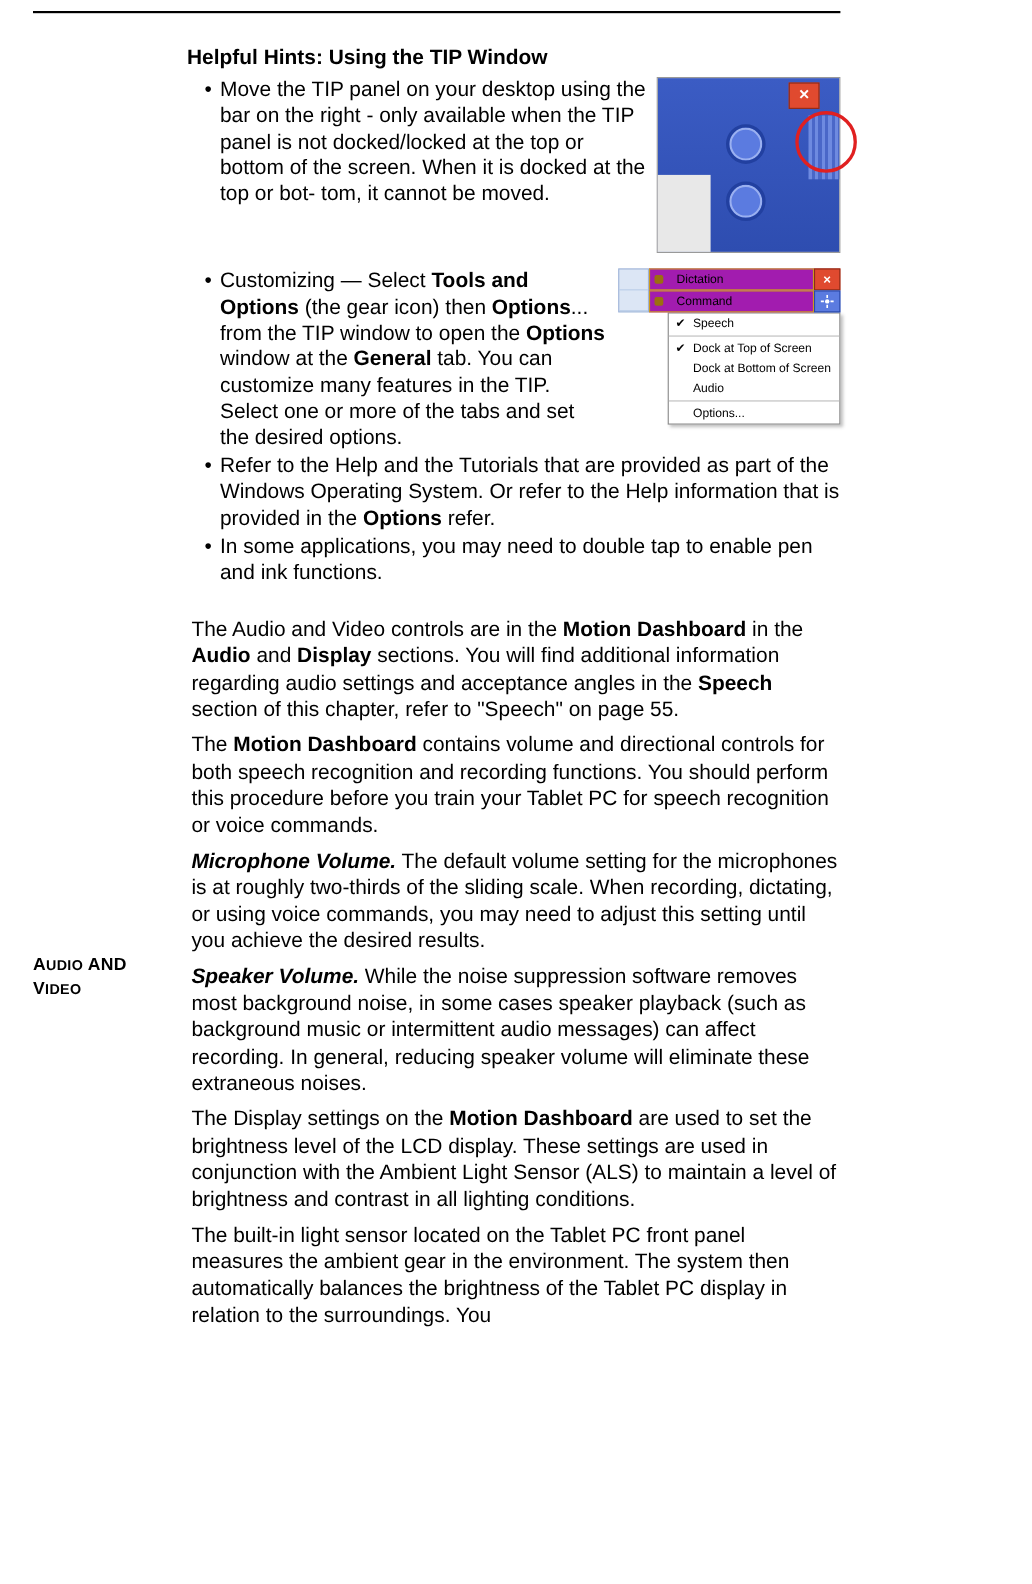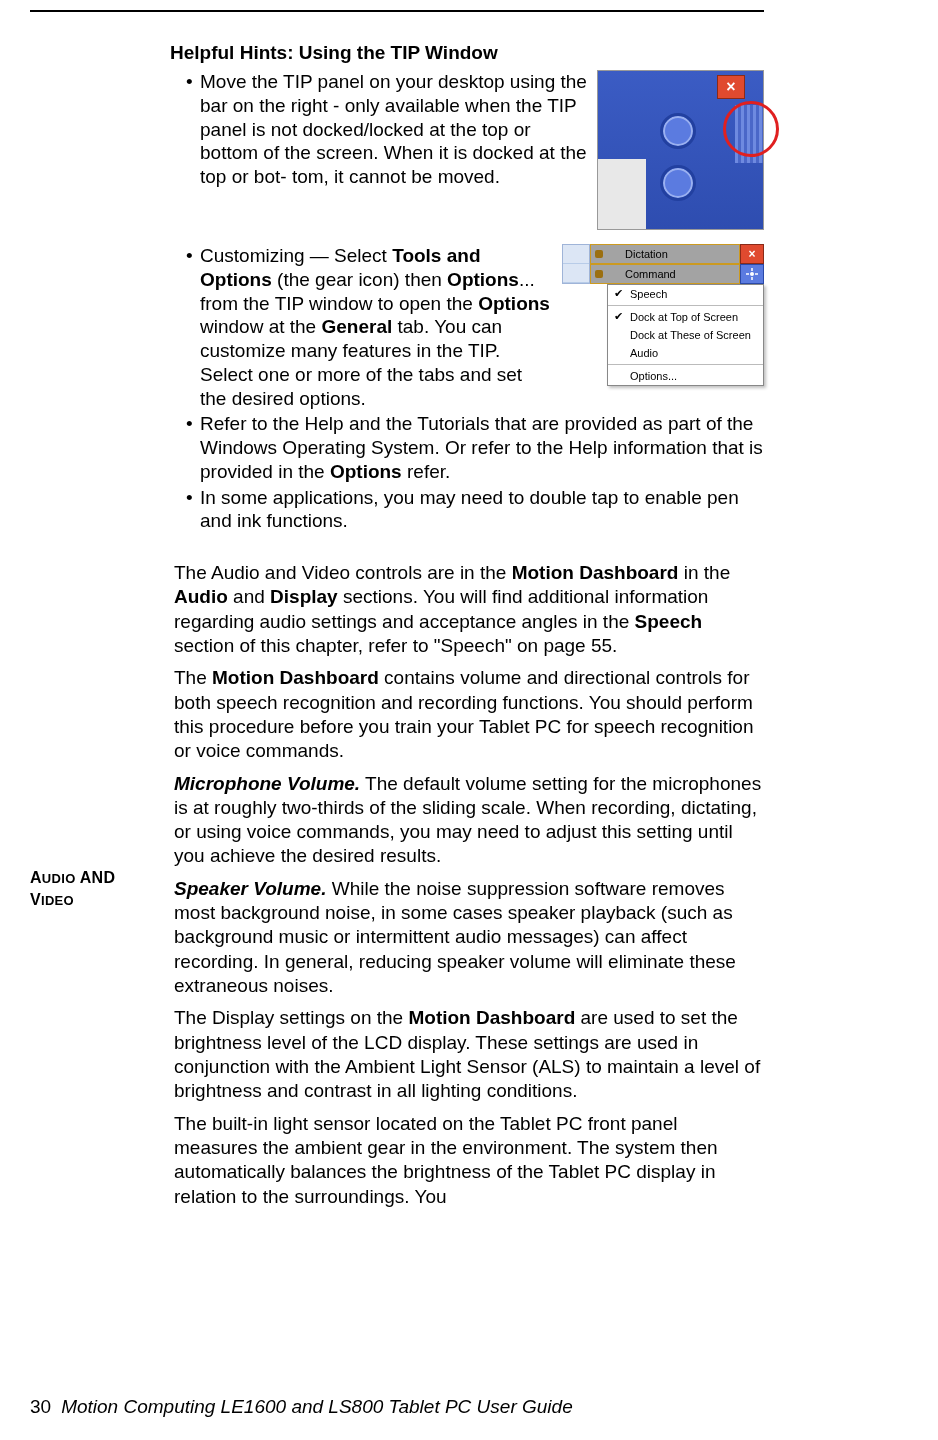--- a/index.html
+++ b/index.html
@@ -88,22 +88,22 @@
     font-family: Tahoma, Arial, sans-serif;
     font-size: 11px;
     color:#000;
   }
   .float-img-2 .tbar-left {
     width:26px; background:#dce6f5; border:1px solid #9fb4d8;
     display:flex; flex-direction:column;
   }
   .float-img-2 .tbar-left div { flex:1; border-bottom:1px solid #b8cce8; }
   .float-img-2 .yellow {
-    background:#a3a3a3; border:1px solid #cc9a20; height:18px;
-    display:flex; align-items:center; padding-left:34px;
+    background:#a21caf; border:1px solid #cc9a20; height:18px;
+    display:flex; align-items:center; padding-left:24px;
     position:relative;
   }
   .float-img-2 .yellow::before {
     content:""; position:absolute; left:4px; width:8px; height:8px;
     background:#9b6f10; border-radius:2px;
   }
   .float-img-2 .tbar-right {
     width:22px; background:#e04a2f; border:1px solid #8a2a18;
     color:#fff; display:flex; align-items:center; justify-content:center;
     font-weight:bold; font-size:12px;
@@ -213,21 +213,21 @@
                     <line x1="18" y1="12" x2="24" y2="12"></line>
                   </g>
                 </svg>
             </div>
           </div>
         </div>
         <div class="menu">
           <div class="item chk">Speech</div>
           <div class="sep"></div>
           <div class="item chk">Dock at Top of Screen</div>
-          <div class="item">Dock at These of Screen</div>
+          <div class="item">Dock at Bottom of Screen</div>
           <div class="item">Audio</div>
           <div class="sep"></div>
           <div class="item">Options...</div>
         </div>
       </div>
 
       <div class="bullet-block">
         <div class="bullet">
           <div class="dot">•</div>
           <div class="txt">
@@ -268,16 +268,13 @@
         <span class="bold italic">Speaker Volume.</span><span> While the noise suppression software removes most background noise, in some cases speaker playback (such as background music or intermittent audio messages) can affect recording. In general, reducing speaker volume will eliminate these extraneous noises.</span>
       </p>
 
       <p>
         <span>The Display settings on the </span><span class="bold">Motion Dashboard</span><span> are used to set the brightness level of the LCD display. These settings are used in conjunction with the Ambient Light Sensor (ALS) to maintain a level of brightness and contrast in all lighting conditions.</span>
       </p>
       <p>The built-in light sensor located on the Tablet PC front panel measures the ambient gear in the environment. The system then automatically balances the brightness of the Tablet PC display in relation to the surroundings. You</p>
     </div>
   </div>
 
-  <div class="footer">
-    <span class="pn">30</span><span>Motion Computing LE1600 and LS800 Tablet PC User Guide</span>
-  </div>
 </div>
 
 </body></html>

